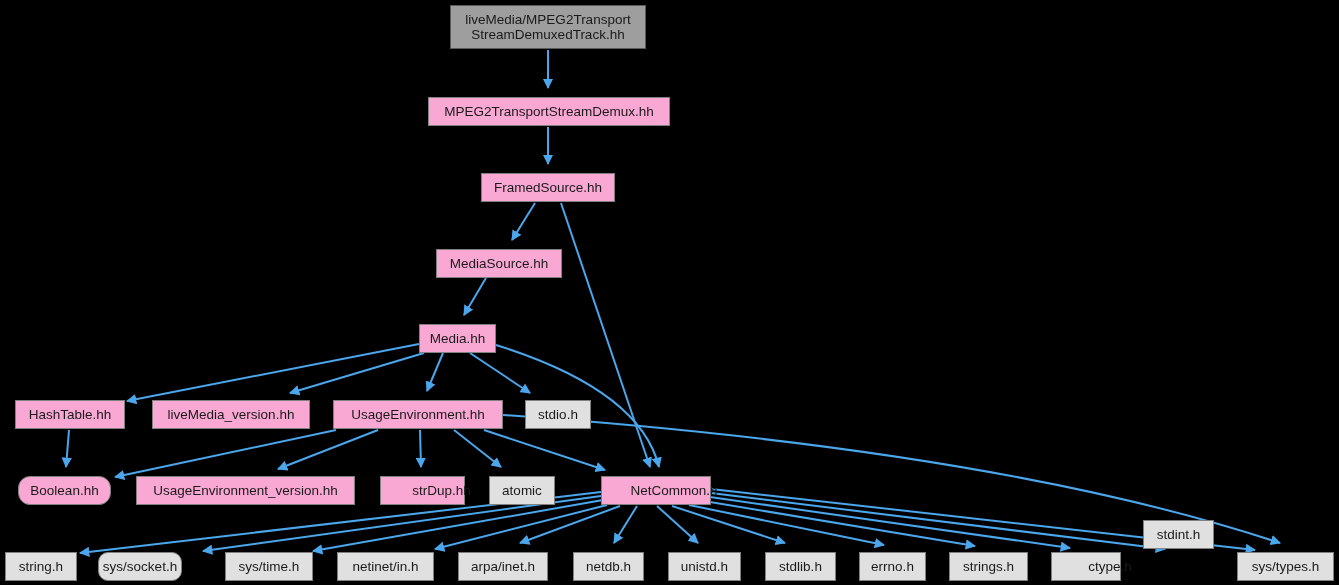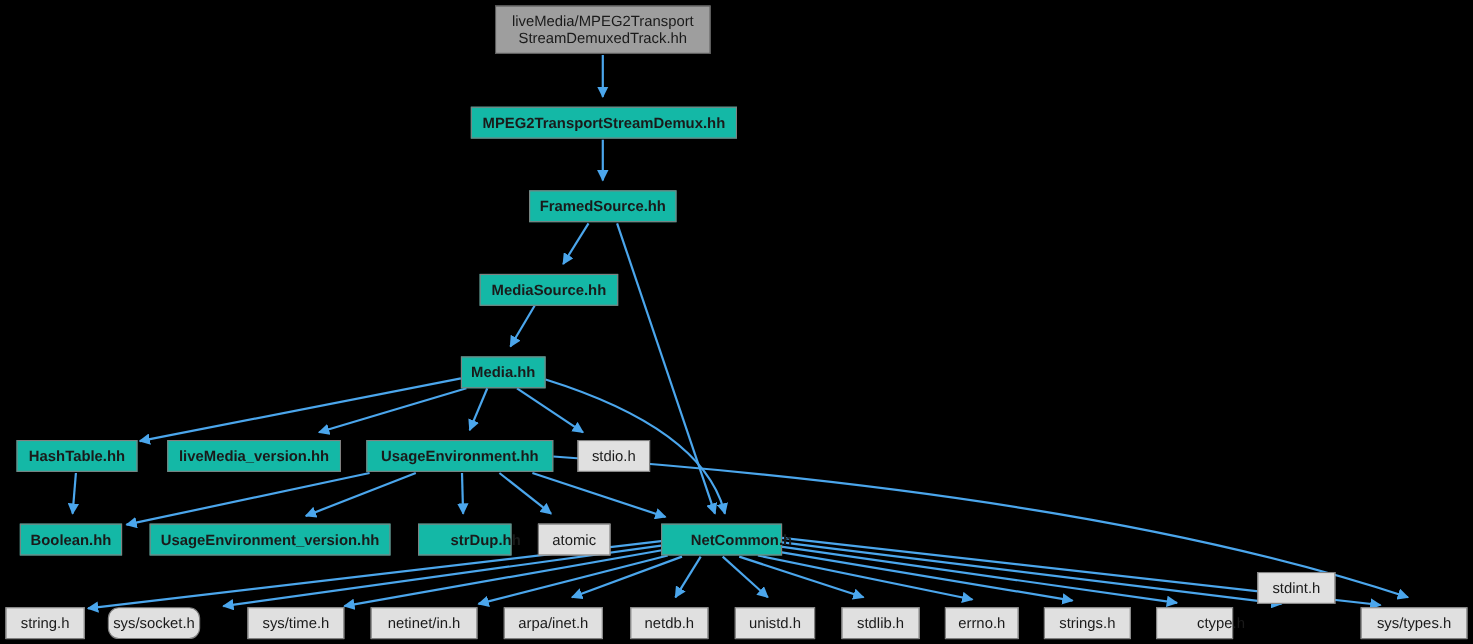--- a/index.html
+++ b/index.html
@@ -34,22 +34,21 @@
     justify-content: center;
     text-align: center;
     font-size: 13.5px;
     line-height: 15px;
     color: #1a1a1a;
     white-space: pre-line;
     letter-spacing: 0px;
     z-index: 3;
   }
   .node.white {
-    background: #14b8a6;
-    font-weight: bold;
+    background: #f9a8d4;
   }
   .node.grey {
     background: #e0e0e0;
   }
   .node.root {
     background: #9e9e9e;
     border: 1px solid #5a5a5a;
     text-align: center;
   }
 </style>
@@ -100,21 +99,21 @@
       <div class="node root" style="left: 450px; top: 5px; width: 196px; height: 44px;">liveMedia/MPEG2Transport
 StreamDemuxedTrack.hh</div>
       <div class="node white" style="left: 428px; top: 97px; width: 242px; height: 29px;">MPEG2TransportStreamDemux.hh</div>
       <div class="node white" style="left: 481px; top: 173px; width: 134px; height: 29px;">FramedSource.hh</div>
       <div class="node white" style="left: 436px; top: 249px; width: 126px; height: 29px;">MediaSource.hh</div>
       <div class="node white" style="left: 419px; top: 324px; width: 77px; height: 29px;">Media.hh</div>
       <div class="node white" style="left: 15px; top: 400px; width: 110px; height: 29px;">HashTable.hh</div>
       <div class="node white" style="left: 152px; top: 400px; width: 158px; height: 29px;">liveMedia_version.hh</div>
       <div class="node white" style="left: 333px; top: 400px; width: 170px; height: 29px;">UsageEnvironment.hh</div>
       <div class="node grey" style="left: 525px; top: 400px; width: 66px; height: 29px;">stdio.h</div>
-      <div class="node white" style="left: 18px; top: 476px; width: 93px; height: 29px;">Boolean.hh</div>
+      <div class="node white" style="left: 18px; top: 476px; width: 93px; height: 29px; border-radius: 12px;">Boolean.hh</div>
       <div class="node white" style="left: 136px; top: 476px; width: 219px; height: 29px;">UsageEnvironment_version.hh</div>
       <div class="node white" style="left: 380px; top: 476px; width: 85px; height: 29px; padding-left: 38px;">strDup.hh</div>
       <div class="node grey" style="left: 489px; top: 476px; width: 66px; height: 29px;">atomic</div>
       <div class="node white" style="left: 601px; top: 476px; width: 110px; height: 29px; padding-left: 36px;">NetCommon.h</div>
       <div class="node grey" style="left: 5px; top: 552px; width: 72px; height: 29px;">string.h</div>
       <div class="node grey" style="left: 98px; top: 552px; width: 84px; height: 29px; border-radius: 10px;">sys/socket.h</div>
       <div class="node grey" style="left: 225px; top: 552px; width: 88px; height: 29px;">sys/time.h</div>
       <div class="node grey" style="left: 337px; top: 552px; width: 97px; height: 29px;">netinet/in.h</div>
       <div class="node grey" style="left: 458px; top: 552px; width: 90px; height: 29px;">arpa/inet.h</div>
       <div class="node grey" style="left: 573px; top: 552px; width: 71px; height: 29px;">netdb.h</div>

